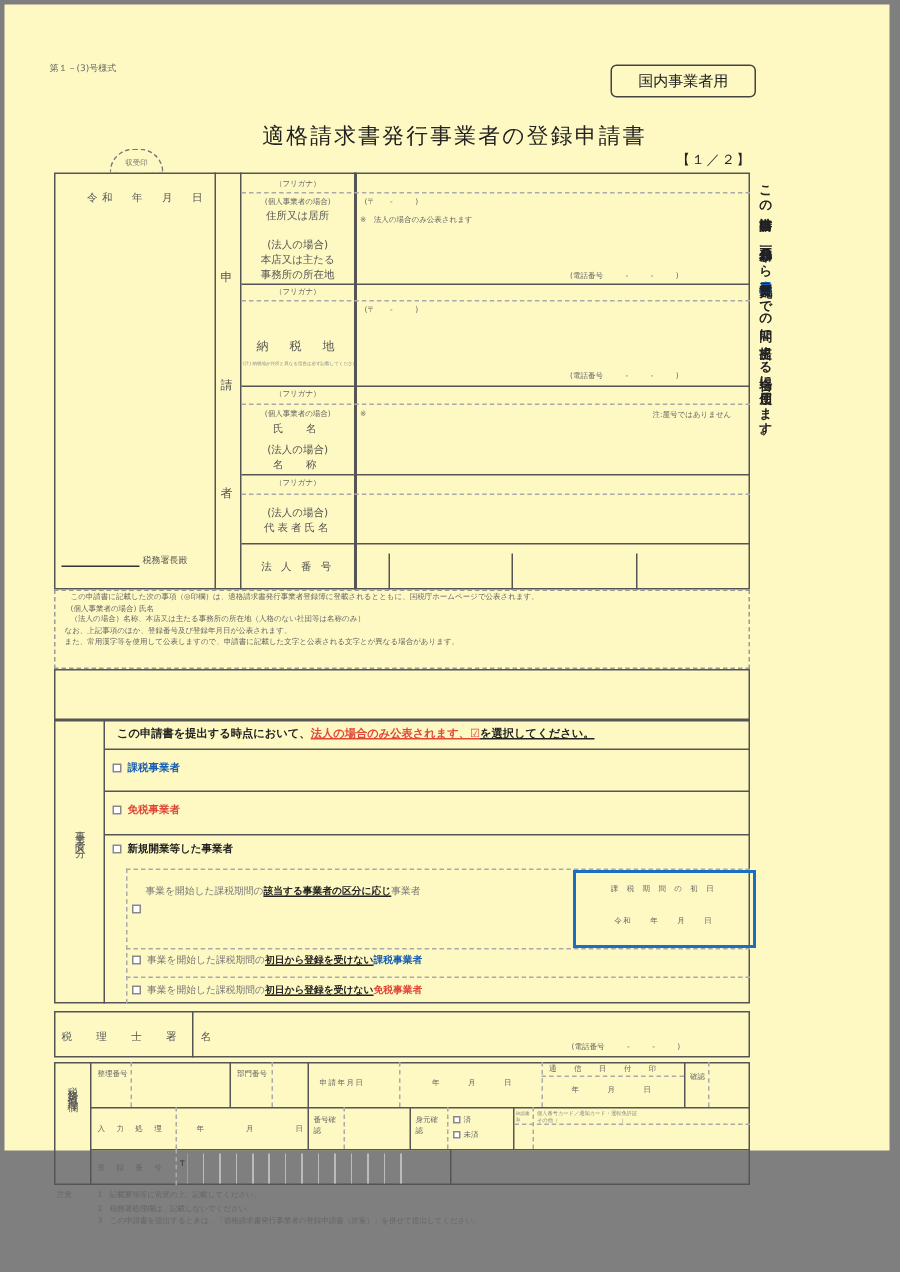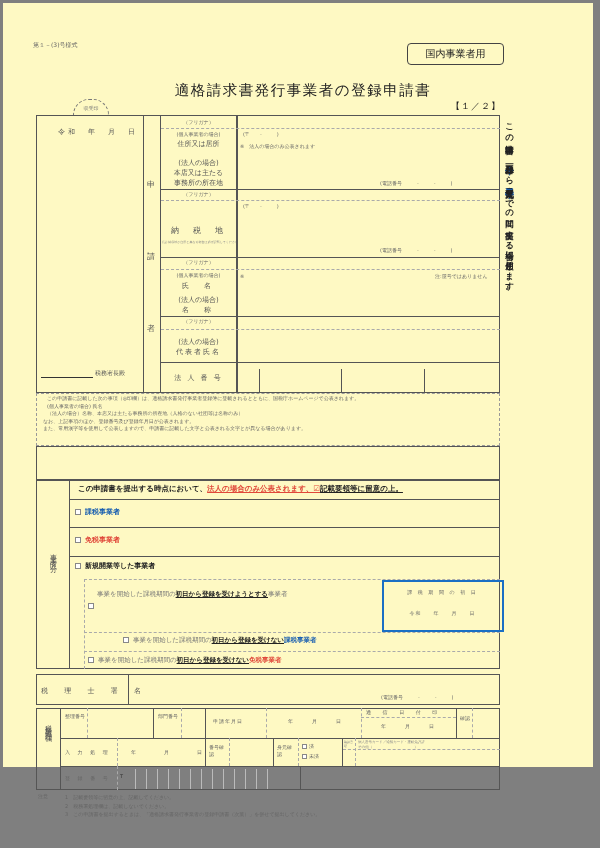--- a/index.html
+++ b/index.html
@@ -114,52 +114,52 @@
     <div style="padding-left:4px;">また、常用漢字等を使用して公表しますので、申請書に記載した文字と公表される文字とが異なる場合があります。</div>
   </div>
 
   <div class="box" style="left:33px; top:443px; width:464px; height:34px;"></div>
 
   <div class="box" style="left:33px; top:477px; width:464px; height:189px;"></div>
   <div class="line" style="left:66px; top:477px; width:1px; height:189px;"></div>
   <div class="abs md vtext" style="left:45px; top:545px; letter-spacing:3px;">事業者区分</div>
 
   <div class="abs" style="left:75px; top:481px; font-size:7.5px; font-weight:bold; color:#222;">
-    <span>この申請書を提出する時点において、</span><span class="red ul">法人の場合のみ公表されます、☑</span><span class="ul">記載要領等に留意の上。</span>
+    <span>この申請書を提出する時点において、</span><span class="red ul">法人の場合のみ公表されます、☑</span><span class="ul">を選択してください。</span>
   </div>
   <div class="line" style="left:67px; top:496px; width:430px; height:1px;"></div>
 
   <div class="abs" style="left:72px; top:504px; font-size:7px; font-weight:bold;">
     <span class="cb"></span><span class="blue">課税事業者</span>
   </div>
   <div class="line" style="left:67px; top:524px; width:430px; height:1px;"></div>
 
   <div class="abs" style="left:72px; top:532px; font-size:7px; font-weight:bold;">
     <span class="cb"></span><span class="red">免税事業者</span>
   </div>
   <div class="line" style="left:67px; top:553px; width:430px; height:1px;"></div>
 
   <div class="abs" style="left:72px; top:558px; font-size:7px; font-weight:bold; color:#222;">
     <span class="cb"></span><span>新規開業等した事業者</span>
   </div>
 
   <div class="dash-v" style="left:81px; top:576px; height:90px;"></div>
   <div class="dash-h" style="left:81px; top:576px; width:416px;"></div>
   <div class="abs" style="left:94px; top:587px; font-size:6.5px; color:#777;">
-    <span>事業を開始した課税期間の</span><span class="bold ul">初日から登録を受けようとする</span><span>事業者</span>
+    <span>事業を開始した課税期間の</span><span class="bold ul">該当する事業者の区分に応じ</span><span>事業者</span>
   </div>
   <span class="abs cb" style="left:85px; top:600px;"></span>
 
   <div class="abs" style="left:379px; top:577px; width:122px; height:52px; border:2.5px solid #1a6fc4;">
     <div class="abs tiny center" style="left:0; top:7px; width:117px; letter-spacing:2px;">課 税 期 間 の 初 日</div>
     <div class="abs tiny center" style="left:0; top:28px; width:117px; letter-spacing:1px;">令和　　年　　月　　日</div>
   </div>
 
   <div class="dash-h" style="left:81px; top:629px; width:416px;"></div>
-  <div class="abs" style="left:85px; top:633px; font-size:6.5px; color:#777;margin-left:35px;">
+  <div class="abs" style="left:85px; top:633px; font-size:6.5px; color:#777;">
     <span class="cb"></span><span>事業を開始した課税期間の</span><span class="bold ul">初日から登録を受けない</span><span class="blue" style="font-weight:bold;">課税事業者</span>
   </div>
   <div class="dash-h" style="left:81px; top:648px; width:416px;"></div>
   <div class="abs" style="left:85px; top:653px; font-size:6.5px; color:#777;">
     <span class="cb"></span><span>事業を開始した課税期間の</span><span class="bold ul">初日から登録を受けない</span><span class="red" style="font-weight:bold;">免税事業者</span>
   </div>
 
   <div class="box" style="left:33px; top:671px; width:464px; height:31px;"></div>
   <div class="line" style="left:125px; top:671px; width:1px; height:31px;"></div>
   <div class="abs md" style="left:38px; top:683px; letter-spacing:7px;">税 理 士 署 名</div>

